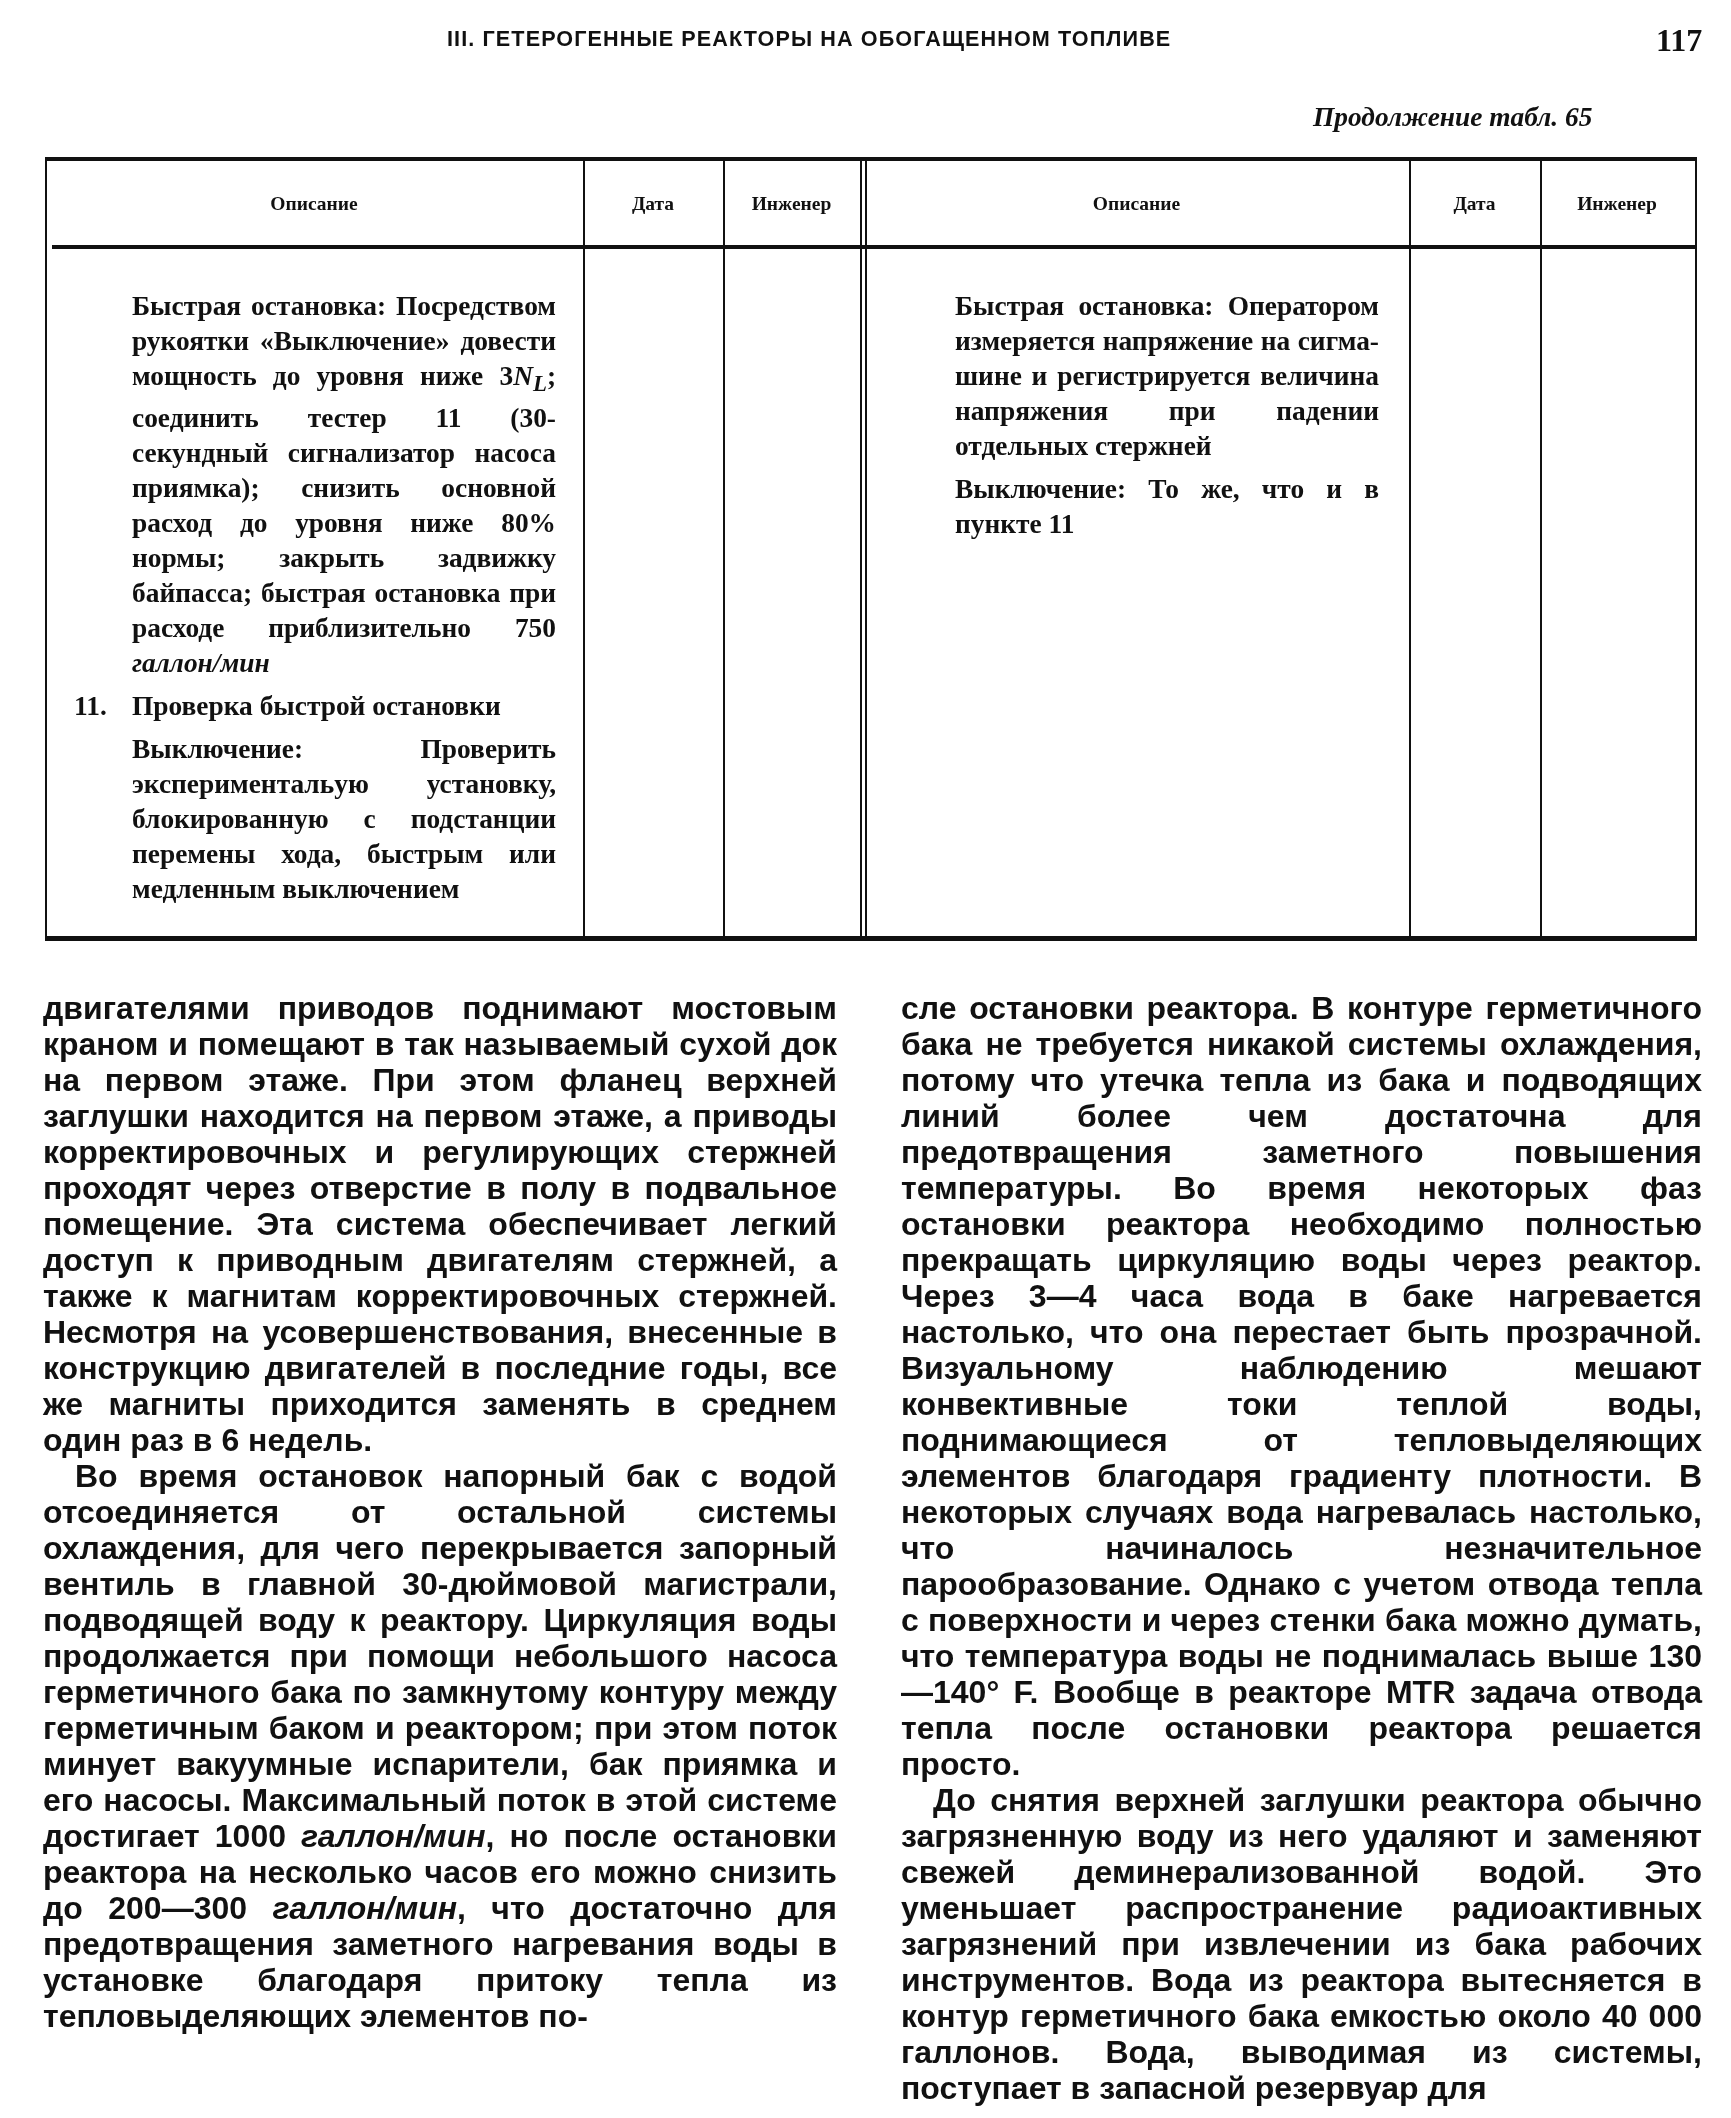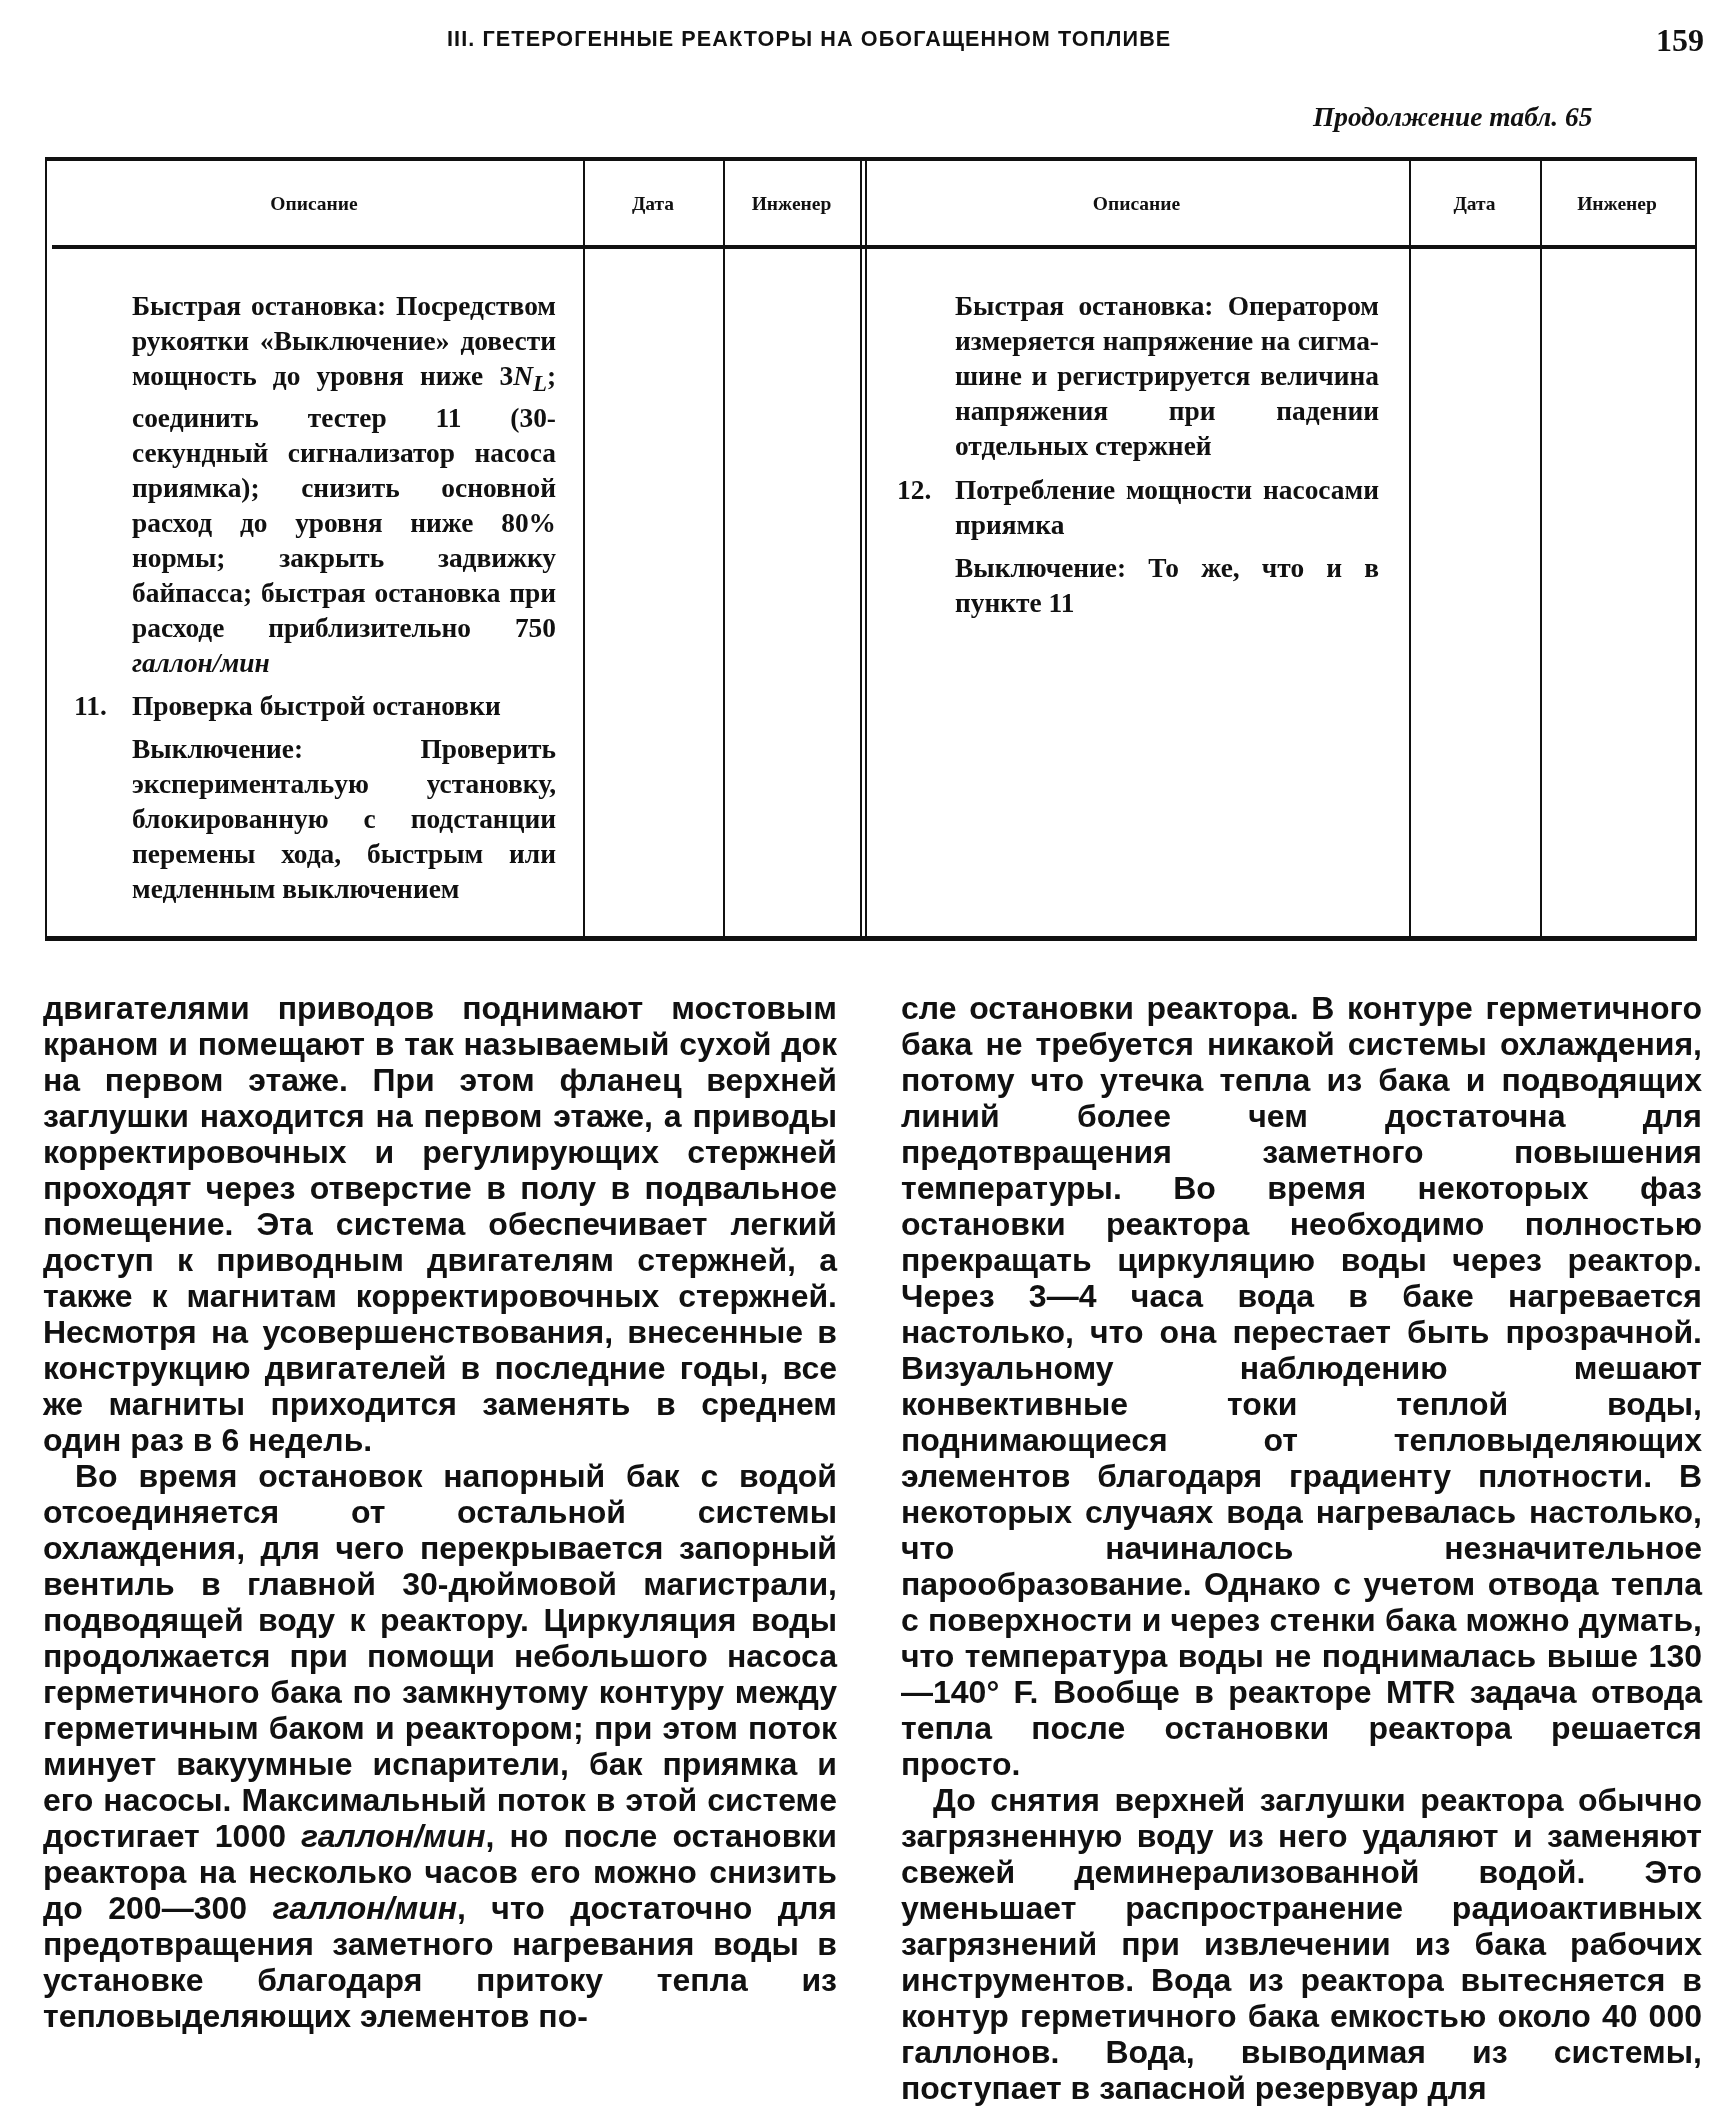--- a/index.html
+++ b/index.html
@@ -50,21 +50,21 @@
   .column p { margin: 0; }
   .column p.indent { text-indent: 32px; }
   .col-left { left: 43px; }
   .col-right { left: 901px; width: 801px; }
 </style>
 </head>
 <body>
 
 <div class="running-head">
   <span class="running-title">III. ГЕТЕРОГЕННЫЕ РЕАКТОРЫ НА ОБОГАЩЕННОМ ТОПЛИВЕ</span>
-  <span class="page-number">159</span>
+  <span class="page-number">117</span>
 </div>
 
 <div class="table-caption">Продолжение табл. 65</div>
 
 <div class="doc-table">
   <div class="rule rule-top"></div>
   <div class="rule rule-head"></div>
   <div class="rule rule-bottom"></div>
 
   <div class="vline" style="left:0;top:4.3px;height:775px;"></div>
@@ -84,21 +84,20 @@
   <div class="th" style="left:1495px;width:154px;">Инженер</div>
 
   <div class="cell-text" style="left:79px;top:124px;width:440px;">
     <p><span>Быстрая остановка: Посредством рукоятки «Выключение» довести мощность до уровня ниже 3</span><span class="it">N</span><sub class="it">L</sub><span>; соединить тестер 11 (30-секундный сигнализатор насоса приямка); снизить основной расход до уровня ниже 80% нормы; закрыть задвижку байпасса; быстрая остановка при расходе приблизительно 750 </span><span class="it">галлон/мин</span></p>
     <p class="numbered"><span class="num">11.</span><span>Проверка быстрой остановки</span></p>
     <p>Выключение: Проверить экспериментальую установку, блокированную с подстанции перемены хода, быстрым или медленным выключением</p>
   </div>
 
   <div class="cell-text" style="left:902px;top:124px;width:440px;">
     <p>Быстрая остановка: Оператором измеряется напряжение на сигма-шине и регистрируется величина напряжения при падении отдельных стержней</p>
-    <p class="numbered" style="margin-top:8.7px;"><span class="num">12.</span><span>Потребление мощности насосами приямка</span></p>
     <p>Выключение: То же, что и в пункте 11</p>
   </div>
 </div>
 
 <div class="column col-left">
   <p>двигателями приводов поднимают мостовым краном и помещают в так называемый сухой док на первом этаже. При этом фланец верхней заглушки находится на первом этаже, а приводы корректировочных и регулирующих стержней проходят через отверстие в полу в подвальное помещение. Эта система обеспечивает легкий доступ к приводным двигателям стержней, а также к магнитам корректировочных стержней. Несмотря на усовершенствования, внесенные в конструкцию двигателей в последние годы, все же магниты приходится заменять в среднем один раз в 6 недель.</p>
   <p class="indent"><span>Во время остановок напорный бак с водой отсоединяется от остальной системы охлаждения, для чего перекрывается запорный вентиль в главной 30-дюймовой магистрали, подводящей воду к реактору. Циркуляция воды продолжается при помощи небольшого насоса герметичного бака по замкнутому контуру между герметичным баком и реактором; при этом поток минует вакуумные испарители, бак приямка и его насосы. Максимальный поток в этой системе достигает 1000 </span><span class="it">галлон/мин</span><span>, но после остановки реактора на несколько часов его можно снизить до 200—300 </span><span class="it">галлон/мин</span><span>, что достаточно для предотвращения заметного нагревания воды в установке благодаря притоку тепла из тепловыделяющих элементов по-</span></p>
 </div>
 
 <div class="column col-right">

